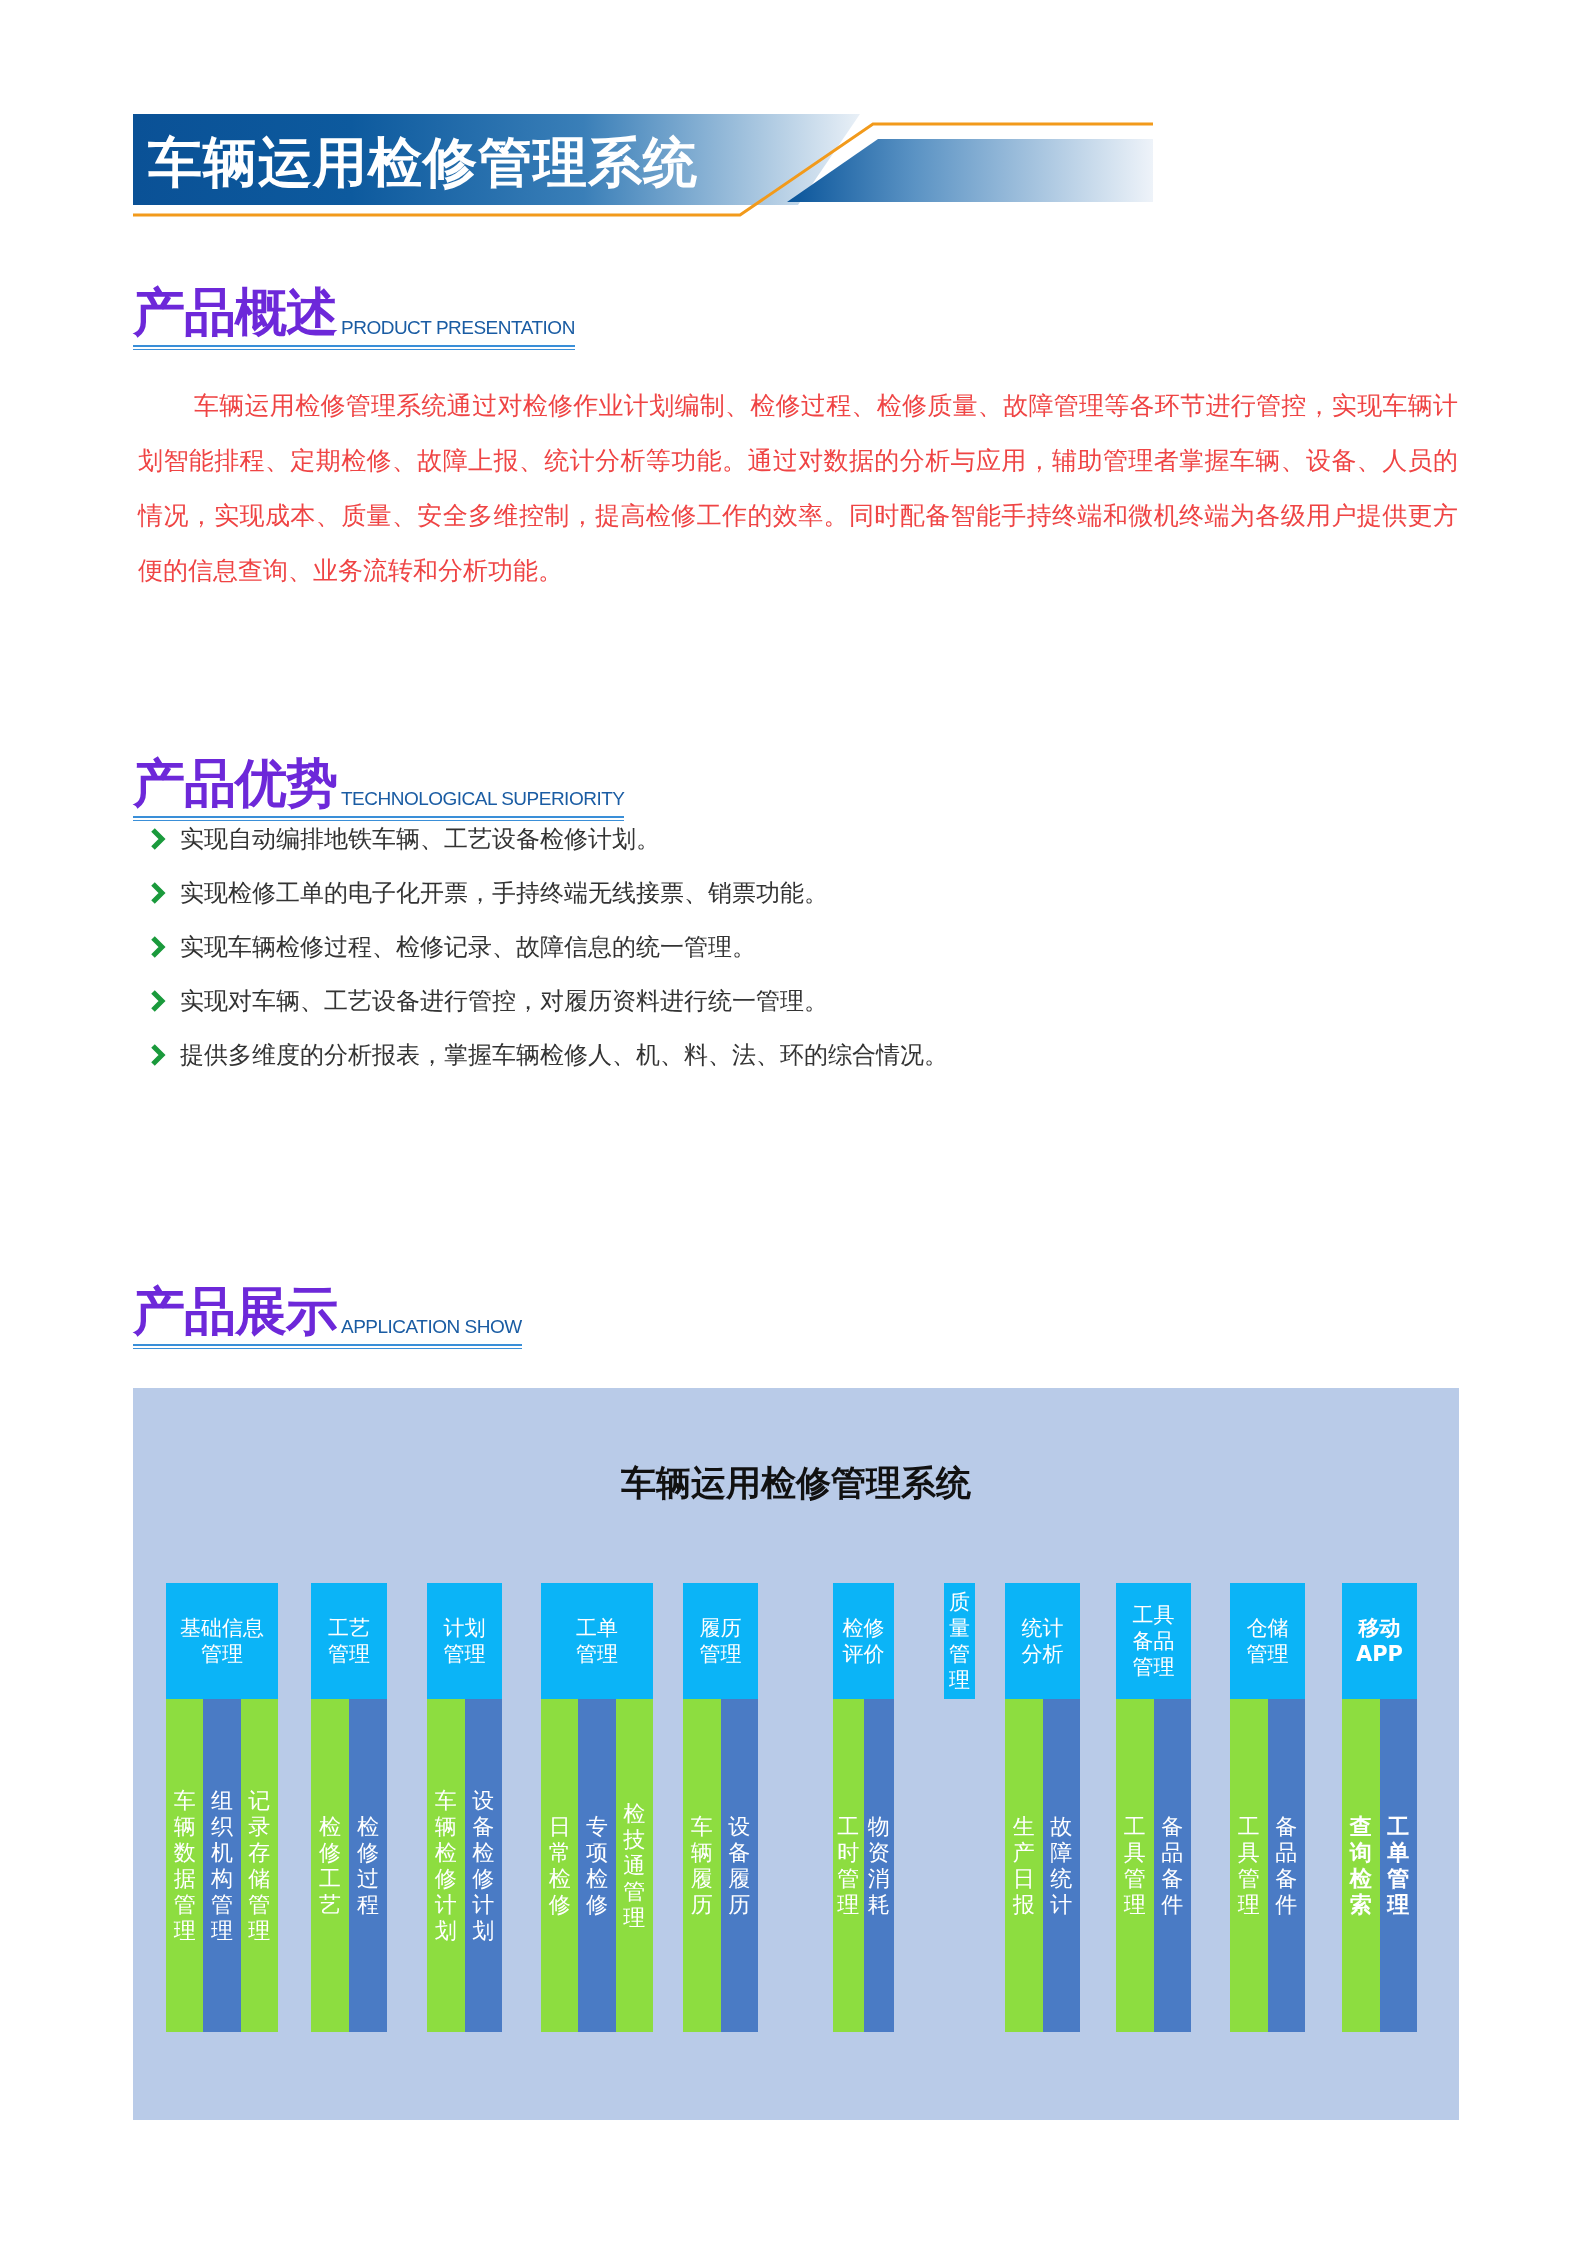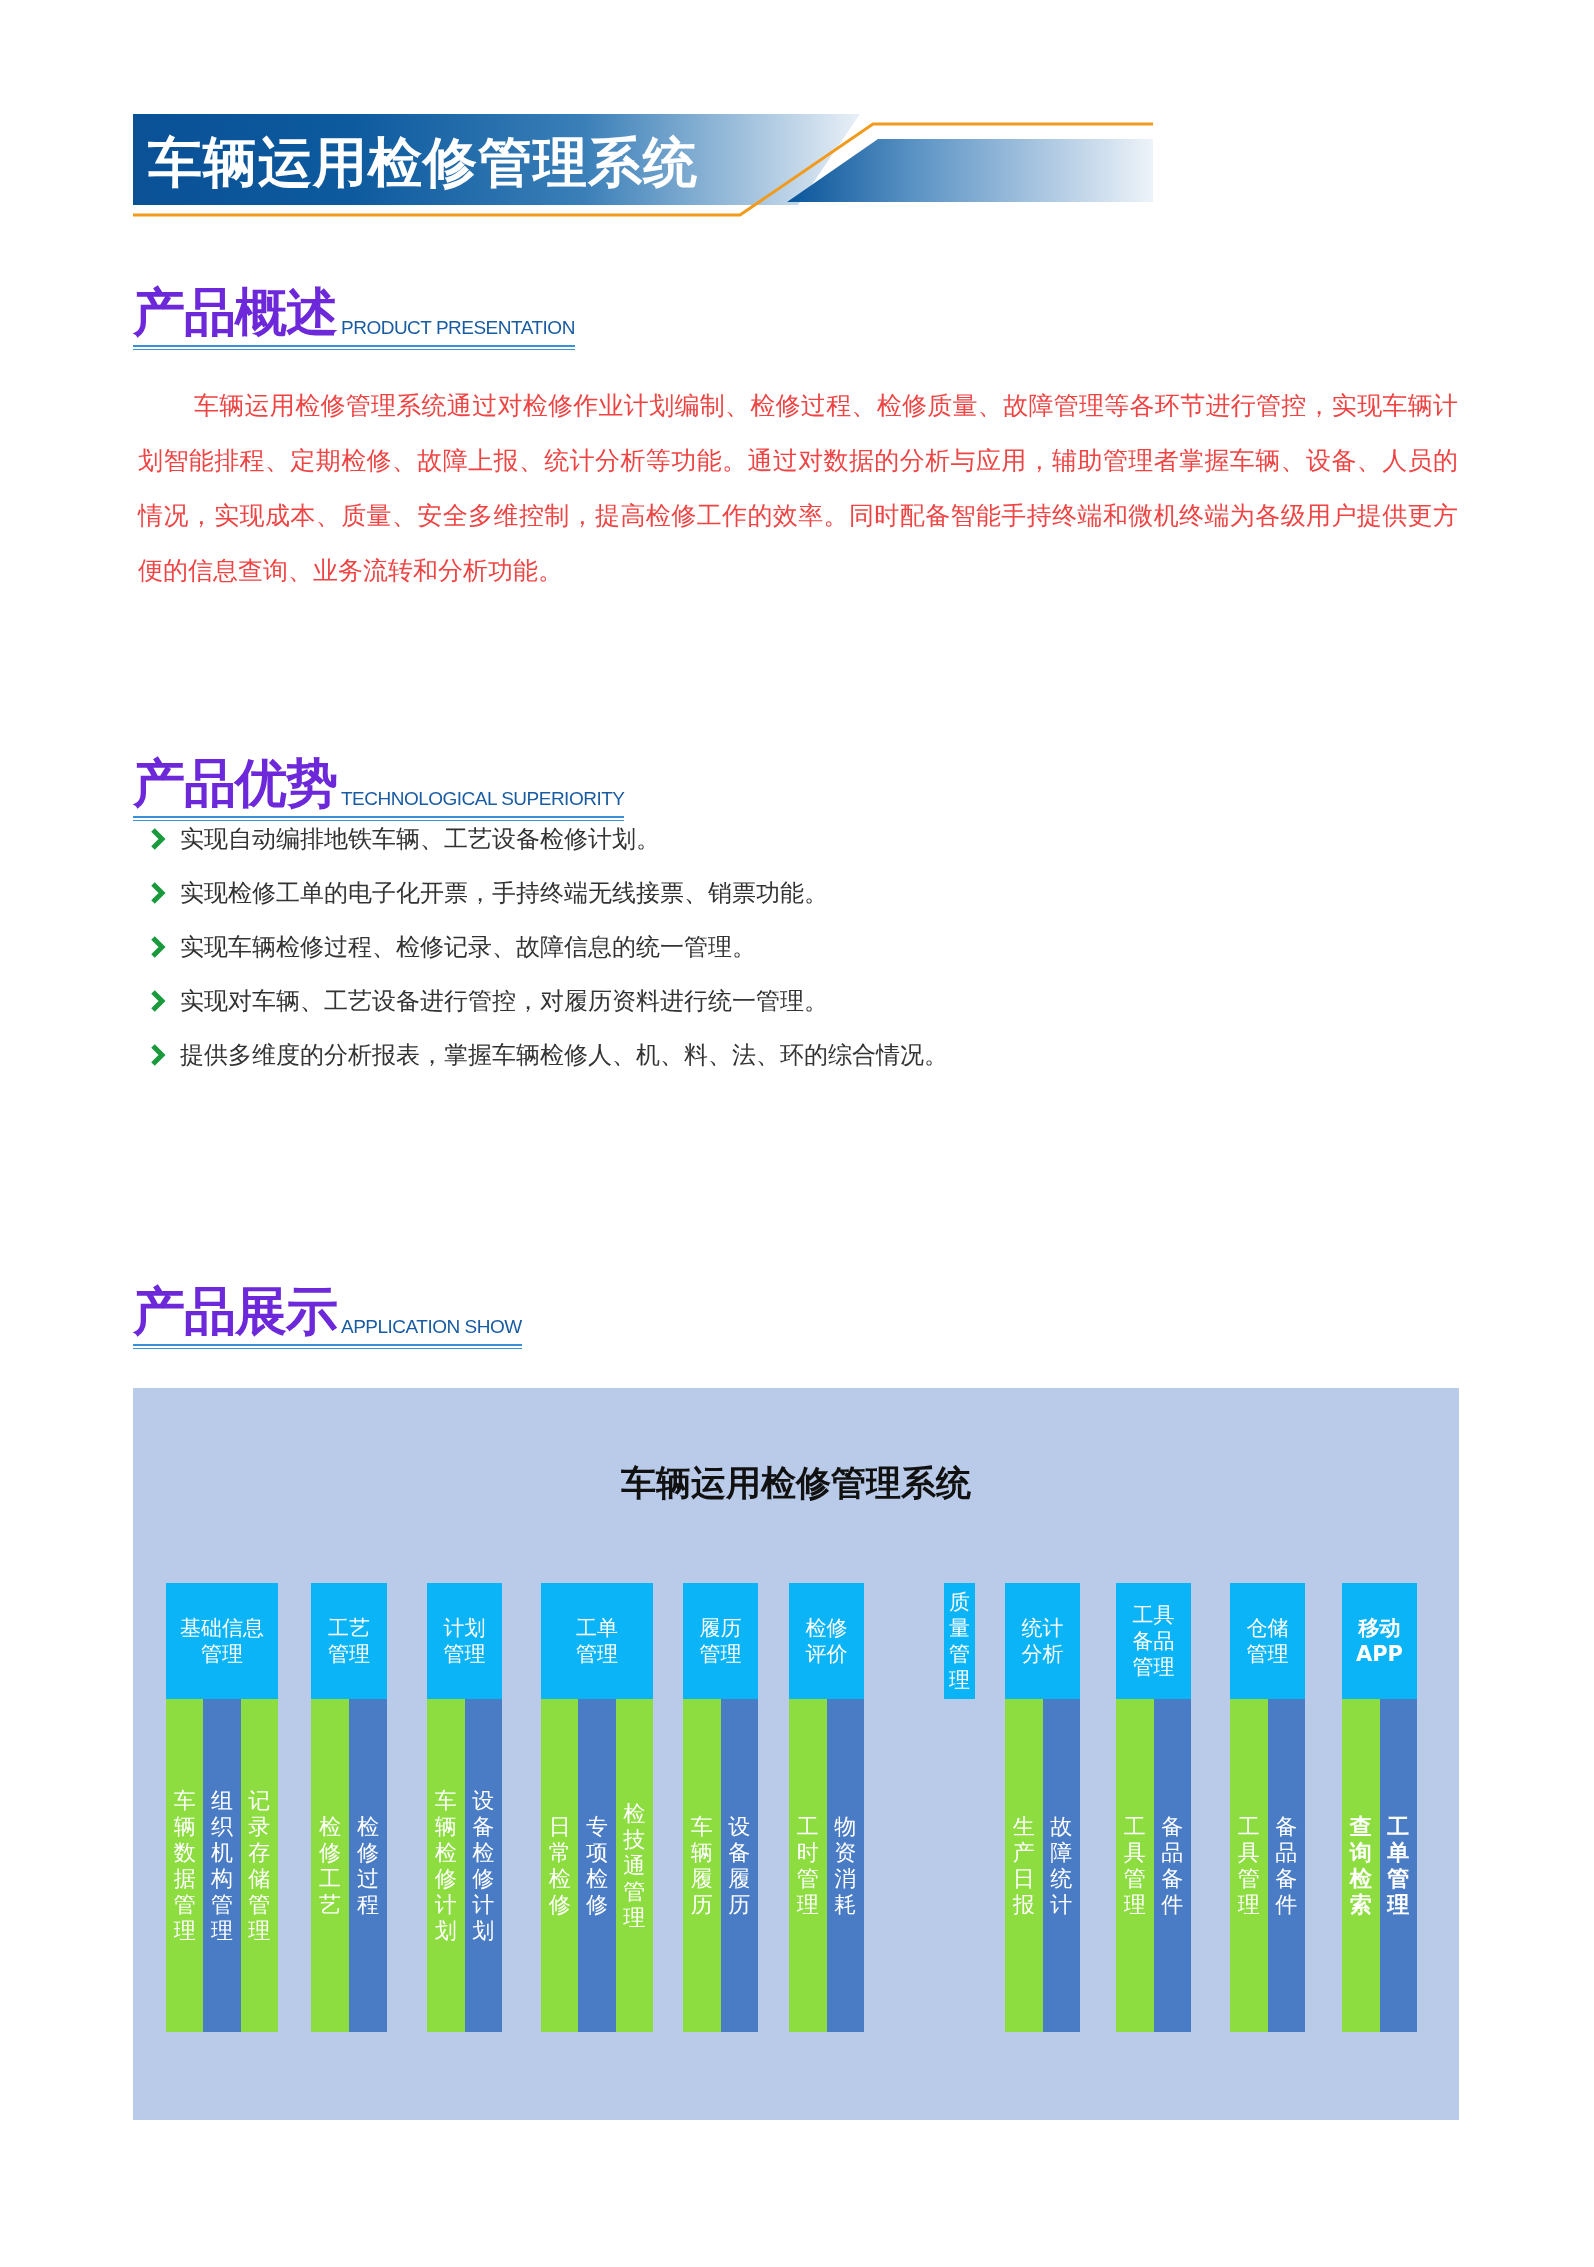--- a/index.html
+++ b/index.html
@@ -206,21 +206,21 @@
 管理</div>
         <div class="bars">
           <div class="bar green">
             <span class="vt">车辆履历</span>
           </div>
           <div class="bar blue">
             <span class="vt">设备履历</span>
           </div>
         </div>
       </div>
-      <div class="module" style="left: 656px; width: 75px;">
+      <div class="module" style="left: 700px; width: 61px;">
         <div class="head">检修
 评价</div>
         <div class="bars">
           <div class="bar green">
             <span class="vt">工时管理</span>
           </div>
           <div class="bar blue">
             <span class="vt">物资消耗</span>
           </div>
         </div>

